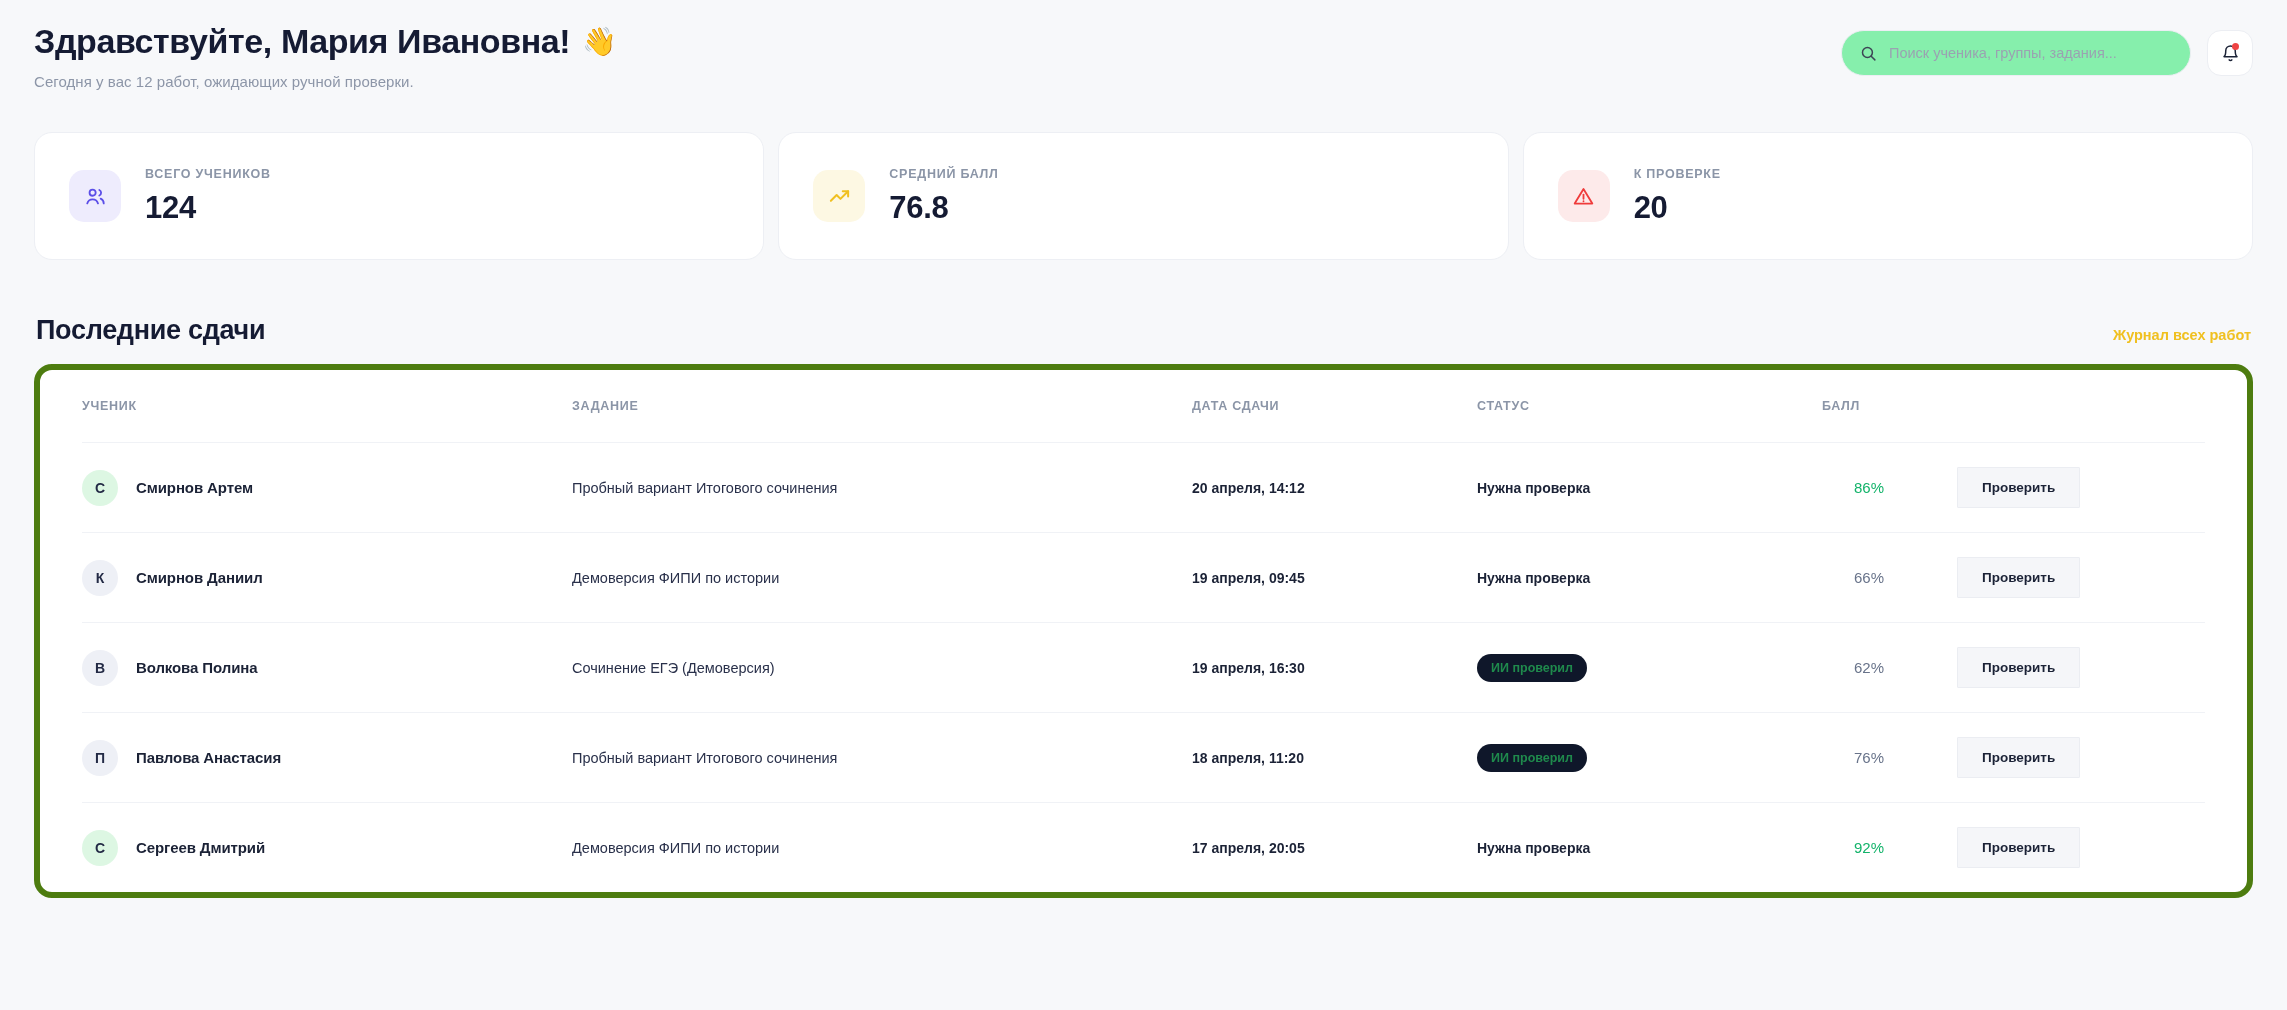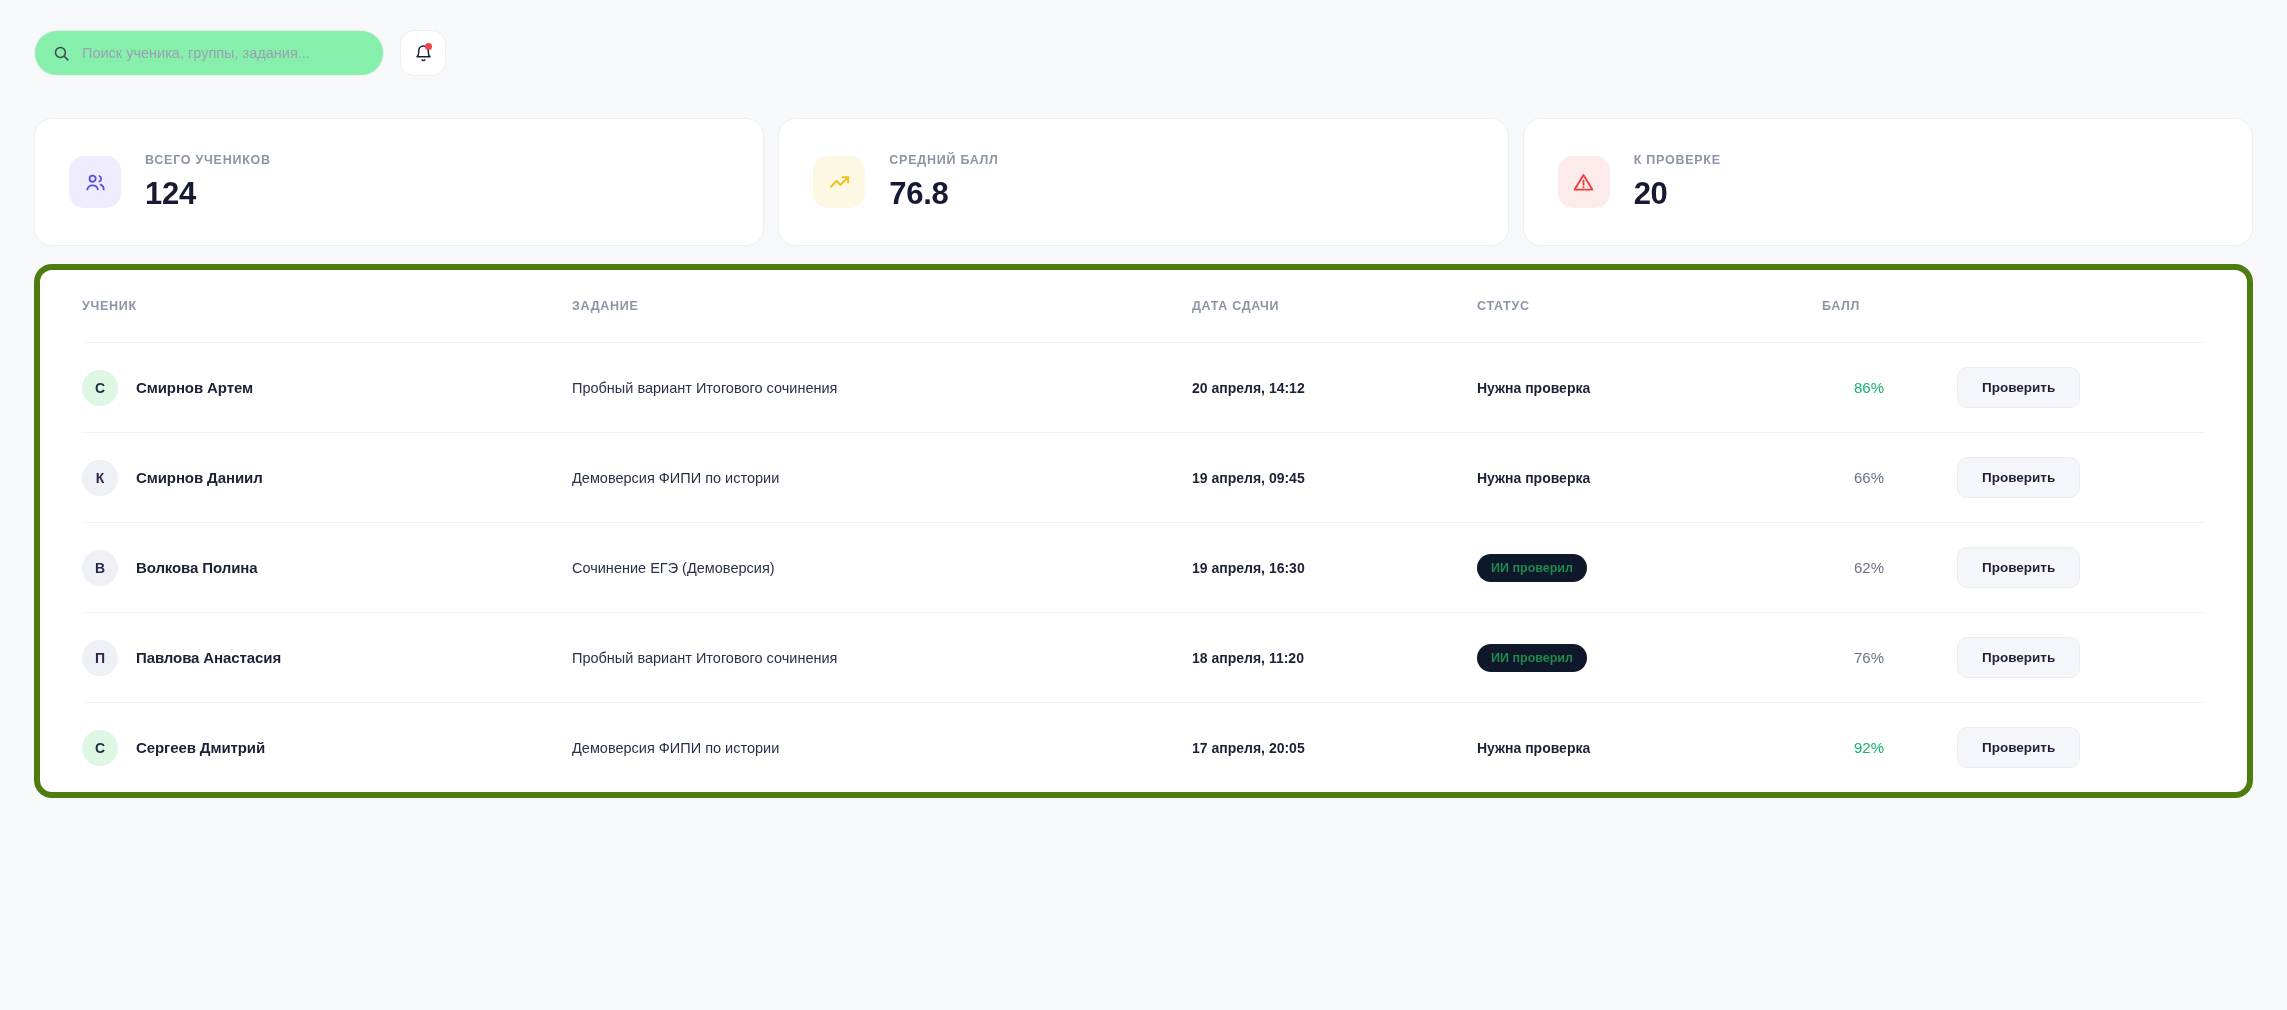--- a/index.html
+++ b/index.html
@@ -249,35 +249,42 @@
     font-size: 15px;
     font-weight: 400;
     margin-left: 32px;
   }
   .score.high { color: #13b36a; }
   .score.norm { color: #68738a; }
 
   .check-btn {
     background: #f5f6f9;
     border: 1px solid #ebedf2;
-    border-radius: 10px;
+    border-radius: 1px;
     font-family: inherit;
     font-size: 13.5px;
     font-weight: 700;
     color: #1b2236;
     padding: 12px 24px;
     cursor: pointer;
   }
 </style>
 </head>
 <body>
 
 <div class="page">
 
   <div class="header">
+    <div class="greet-block">
+      <div class="greet-title">
+        <span>Здравствуйте, Мария Ивановна!</span>
+        <span class="wave-emoji">👋</span>
+      </div>
+      <div class="greet-sub">Сегодня у вас 12 работ, ожидающих ручной проверки.</div>
+    </div>
 
     <div class="header-right">
       <div class="search-box">
         <span class="search-icon">
           <svg width="17" height="17" viewBox="0 0 24 24" fill="none" stroke="#3d4455" stroke-width="2.1" stroke-linecap="round">
             <circle cx="10.5" cy="10.5" r="7"></circle>
             <line x1="15.8" y1="15.8" x2="21" y2="21"></line>
           </svg>
         </span>
         <input class="search-input" type="text" placeholder="Поиск ученика, группы, задания..." style="">
@@ -332,20 +339,24 @@
         </svg>
       </div>
       <div>
         <div class="stat-label">К ПРОВЕРКЕ</div>
         <div class="stat-value">20</div>
       </div>
     </div>
 
   </div>
 
+  <div class="section-head">
+    <div class="section-title">Последние сдачи</div>
+    <a class="section-link">Журнал всех работ</a>
+  </div>
 
   <div class="table-card">
 
     <div class="t-row th-row">
       <div class="th c-student">УЧЕНИК</div>
       <div class="th c-task">ЗАДАНИЕ</div>
       <div class="th c-date">ДАТА СДАЧИ</div>
       <div class="th c-status">СТАТУС</div>
       <div class="th c-score">БАЛЛ</div>
       <div class="th c-action"></div>

